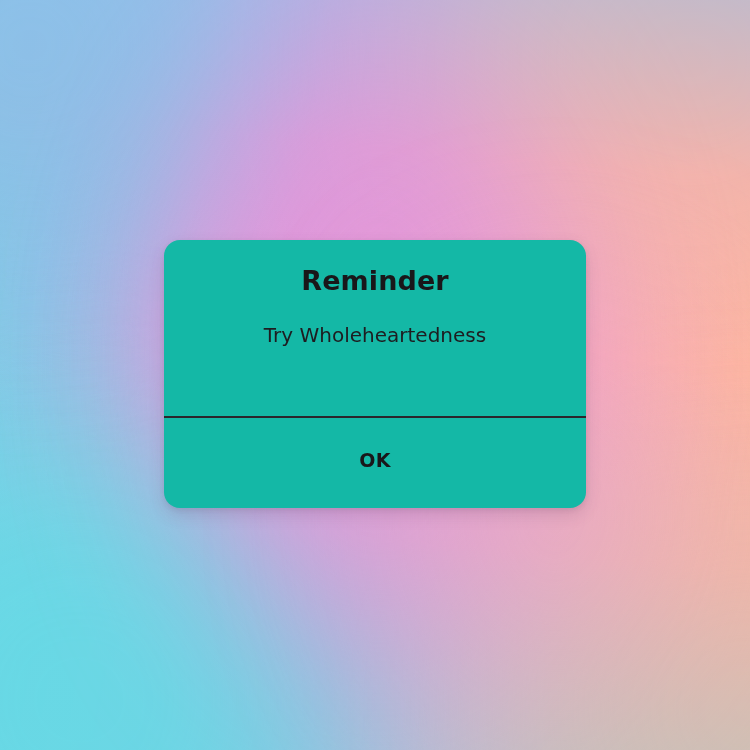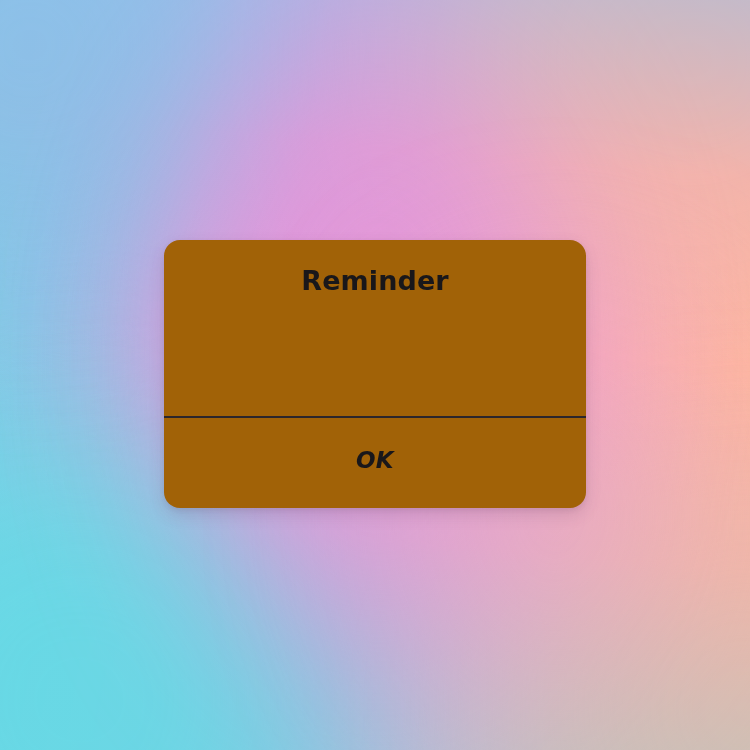--- a/index.html
+++ b/index.html
@@ -116,21 +116,21 @@
     opacity: 0.55;
   }
 
   
   #dialog {
     position: absolute;
     left: 164px;
     top: 240px;
     width: 422px;
     height: 268px;
-    background: #a16207;
+    background: #14b8a6;
     border-radius: 16px;
     box-shadow: 0 7px 16px rgba(90, 55, 90, 0.16),
                 0 2px 5px rgba(90, 55, 90, 0.10);
     display: flex;
     flex-direction: column;
     overflow: hidden;
   }
 
   .dialog-body {
     flex: 0 0 176px;
@@ -172,30 +172,29 @@
 
   .dialog-actions {
     flex: 1 1 auto;
     display: flex;
     align-items: center;
     justify-content: center;
   }
 
   .dialog-ok {
     font-family: "DejaVu Sans", sans-serif;
-    font-size: 23px;
+    font-size: 19px;
     font-weight: 700;
     color: #19171a;
     letter-spacing: 0.4px;
     background: transparent;
     border: 0;
     padding: 10px 26px;
     cursor: pointer;
     margin-bottom: 6px;
-    font-style: italic;
   }
 </style>
 </head>
 <body>
 
 <div id="wallpaper">
   <div class="mesh-layer mesh-base"></div>
   <div class="blob blob-cyan-bl"></div>
   <div class="blob blob-blue-tl"></div>
   <div class="blob blob-peach-tr"></div>
@@ -204,20 +203,21 @@
   <div class="blob blob-pink-r"></div>
   <div class="mesh-layer mesh-vert"></div>
 </div>
 
 <div id="dialog" role="dialog">
 
   <div class="dialog-body">
     <div class="dialog-title">Reminder</div>
 
     <div class="dialog-message">
+      <span class="msg-line">Try Wholeheartedness</span>
     </div>
   </div>
 
   <div class="dialog-divider"></div>
 
   <div class="dialog-actions">
     <button class="dialog-ok" type="button">OK</button>
   </div>
 
 </div>

